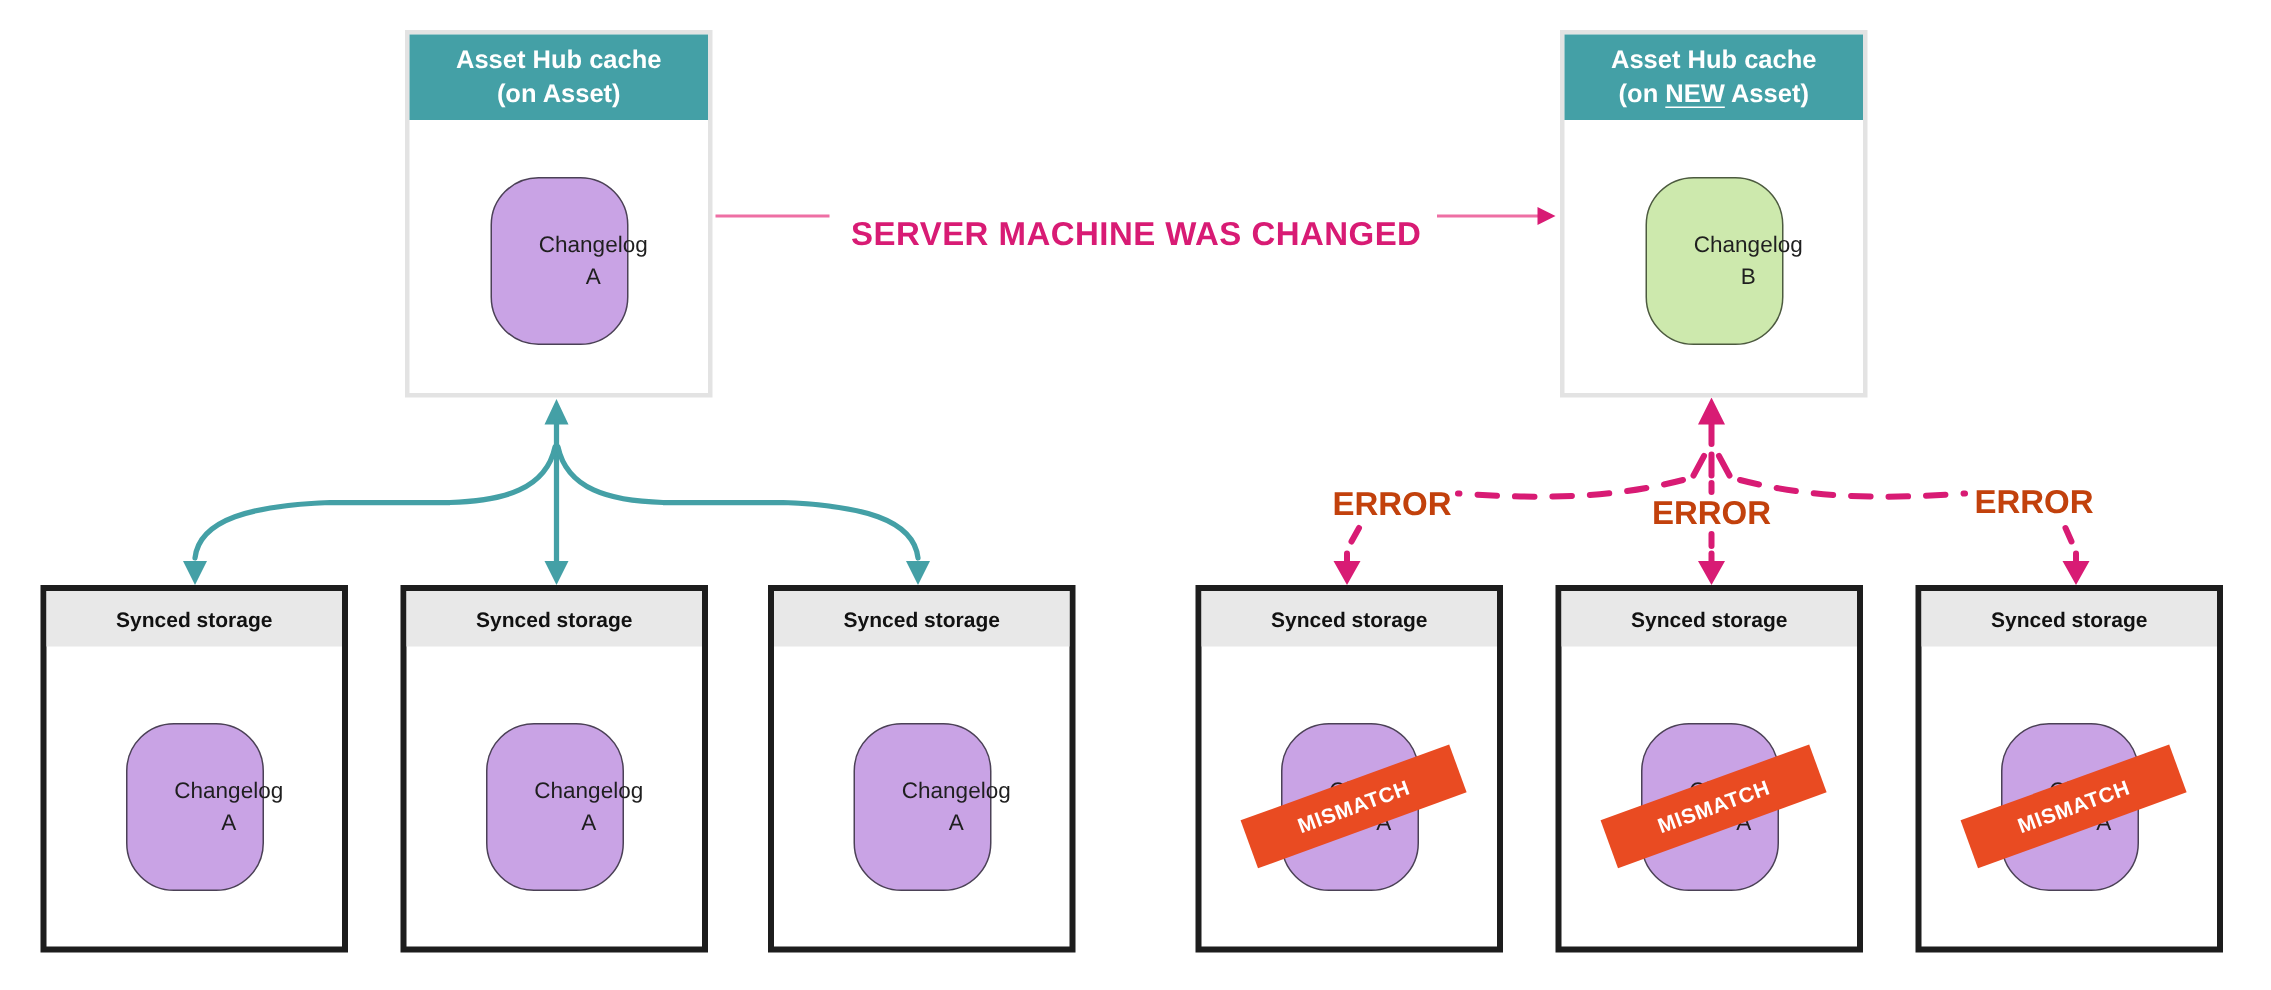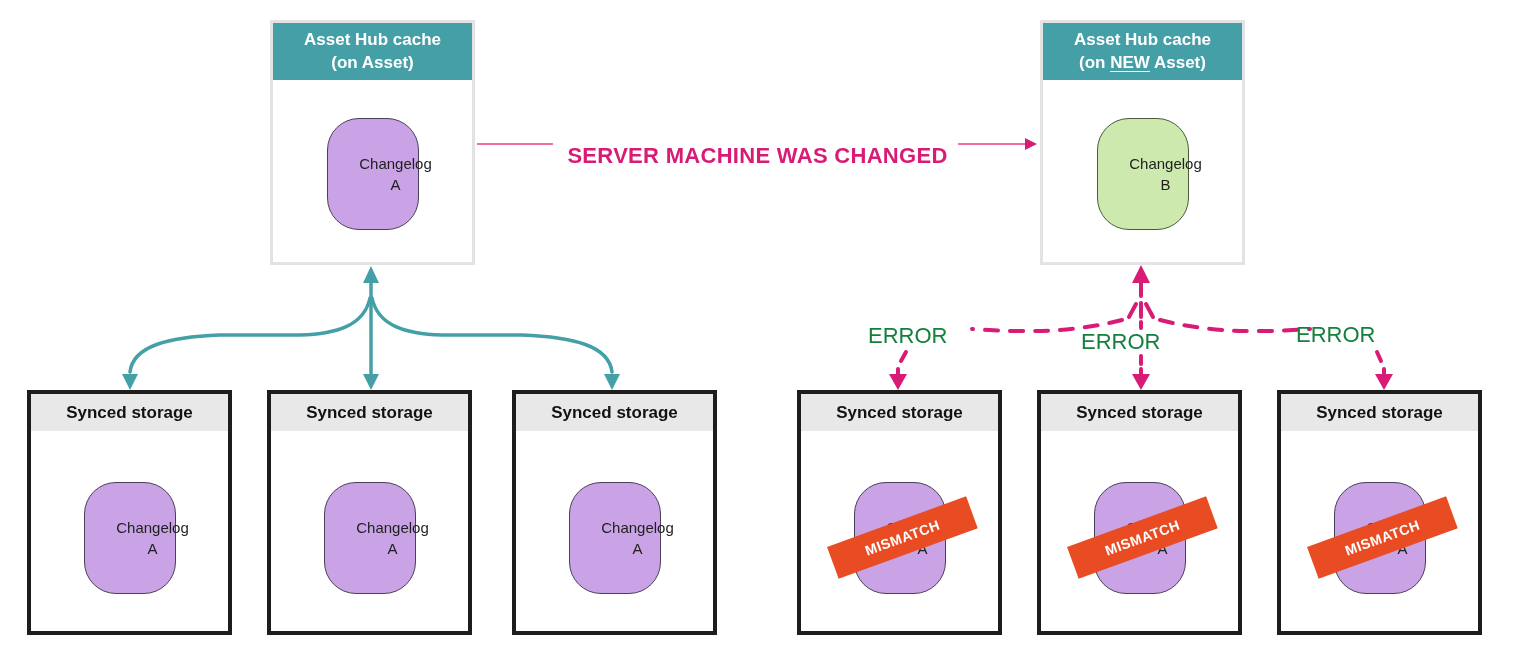--- a/index.html
+++ b/index.html
@@ -43,21 +43,21 @@
   .chip.green  { background: #cde9ad; border-color: #4c5a3f; }
   .hub .chip { margin-top: 6px; }
 
   
   .storage {
     position: absolute; top: 390px; width: 205px; height: 245px;
     background: #ffffff; border: 4px solid #1d1d1d; box-sizing: border-box;
   }
   .storage-header {
     height: 37px; background: #e8e8e8; color: #111111;
-    font-weight: bold; font-size: 17px;
+    font-weight: bold; font-size: 14px;
     display: flex; align-items: center; justify-content: center;
   }
   .storage-body {
     position: relative; height: calc(100% - 37px);
     display: flex; align-items: center; justify-content: center;
   }
   .storage-body .chip { margin-top: 14px; }
 
   
   .banner {
@@ -68,22 +68,22 @@
     transform: translate(-50%, -50%) rotate(-20deg) translateY(7px);
   }
 
   
   .transition-label {
     position: absolute; left: 480px; top: 119px; width: 555px;
     text-align: center; color: #d81b74; font-weight: bold; font-size: 22px;
     letter-spacing: 0.3px; white-space: nowrap; margin-top: 24px;
   }
   .error-label {
-    position: absolute; width: 120px; text-align: left;
-    color: #15803d; font-size: 22px; font-weight: 400; white-space: nowrap;
+    position: absolute; width: 120px; text-align: center;
+    color: #c2410c; font-size: 22px; font-weight: 700; white-space: nowrap;
   }
   .error-label.e1 { left: 868px;  top: 323px; }
   .error-label.e2 { left: 1081px; top: 329px; }
   .error-label.e3 { left: 1296px; top: 322px; }
 </style>
 </head>
 <body>
 
 <div class="canvas">
 

